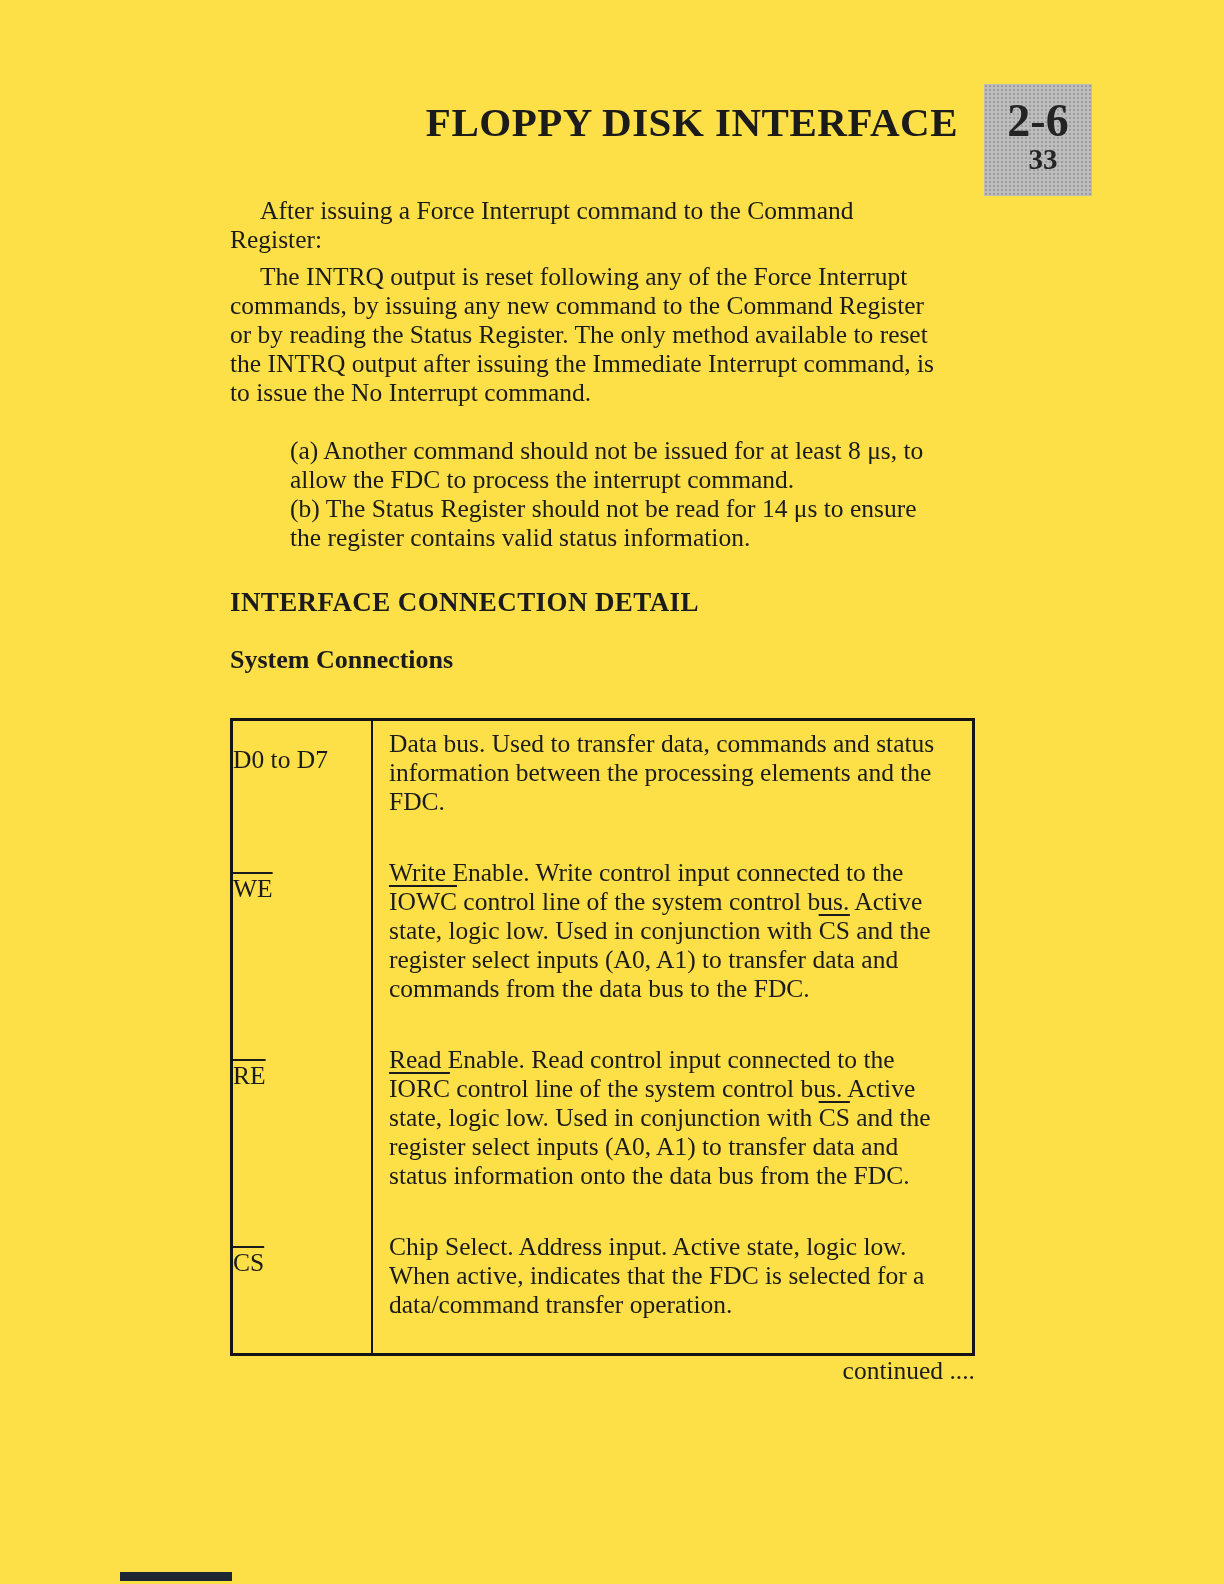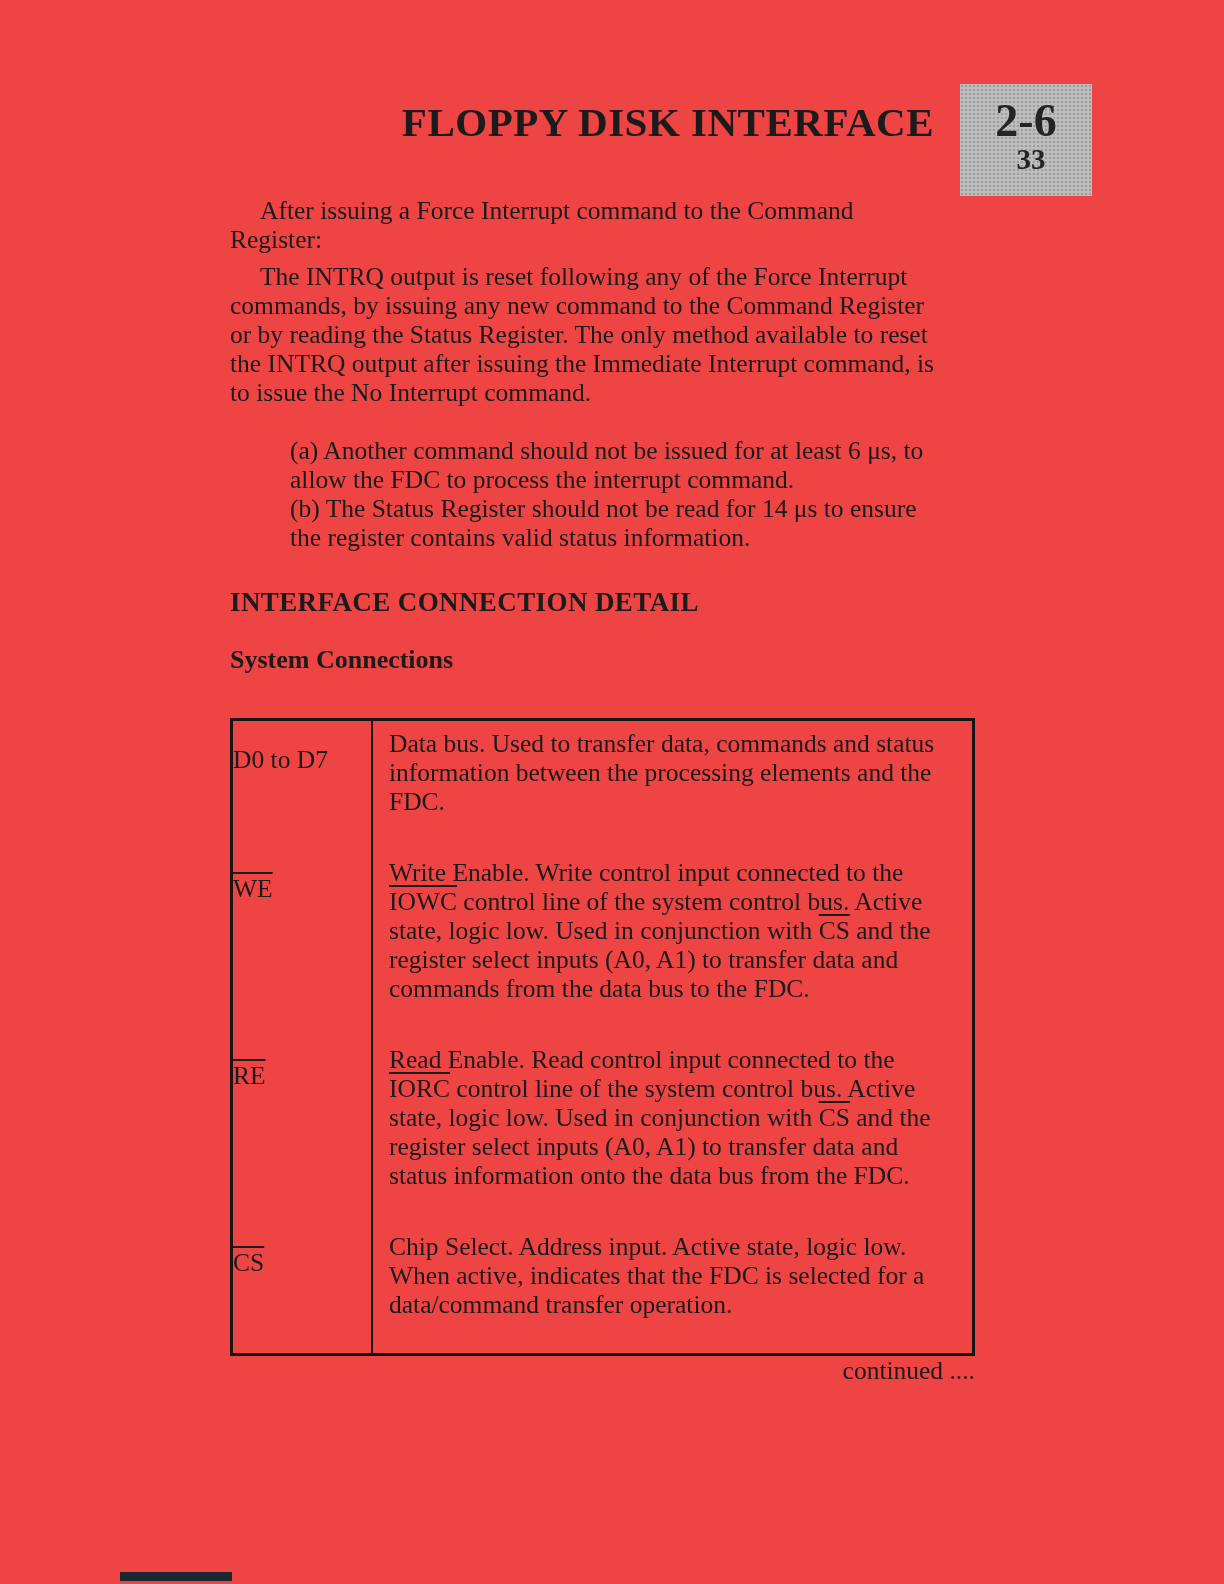--- a/index.html
+++ b/index.html
@@ -1,19 +1,19 @@
 <!DOCTYPE html>
 <html><head>
 <meta charset="utf-8">
 <style>
   html,body{margin:0;padding:0;background:#e8e8e8;}
   .page{
     position:relative;
     width:1224px;height:1584px;
-    background:#ef4444;
+    background:#fde047;
     font-family:"Liberation Serif","DejaVu Serif",serif;
     color:#1b1b1b;
     overflow:hidden;
   }
   .header{
     padding-top:84px;
     margin-left:230px;
     width:862px;
     display:flex;
     justify-content:flex-end;
@@ -21,21 +21,21 @@
     gap:26px;
   }
   .doc-title{
     font-size:41px;
     font-weight:bold;
     letter-spacing:0.5px;
     margin-top:14px;
     white-space:nowrap;
   }
   .page-badge{
-    width:132px;height:112px;
+    width:108px;height:112px;
     background-color:#bdbdbd;
     background-image:radial-gradient(#9c9c9c 1px, transparent 1px);
     background-size:4px 4px;
     color:#242424;
     text-align:center;
     flex:0 0 auto;
   }
   .badge-num{
     font-size:46px;
     font-weight:bold;
@@ -130,21 +130,21 @@
     </div>
   </div>
 
   <div class="content body-text">
 
     <p class="para">After issuing a Force Interrupt command to the Command Register:</p>
 
     <p class="para first-para">The INTRQ output is reset following any of the Force Interrupt commands, by issuing any new command to the Command Register or by reading the Status Register. The only method available to reset the INTRQ output after issuing the Immediate Interrupt command, is to issue the No Interrupt command.</p>
 
     <div class="list-block">
-      <p class="list-item">(a) Another command should not be issued for at least 6 μs, to allow the FDC to process the interrupt command.</p>
+      <p class="list-item">(a) Another command should not be issued for at least 8 μs, to allow the FDC to process the interrupt command.</p>
       <p class="list-item">(b) The Status Register should not be read for 14 μs to ensure the register contains valid status information.</p>
     </div>
 
     <h2 class="section">INTERFACE CONNECTION DETAIL</h2>
 
     <h3 class="subsection">System Connections</h3>
 
     <div class="conn-table">
       <div class="sig"><span>D0 to D7</span></div>
       <div class="desc"><span>Data bus. Used to transfer data, commands and status information between the processing elements and the FDC.</span></div>

